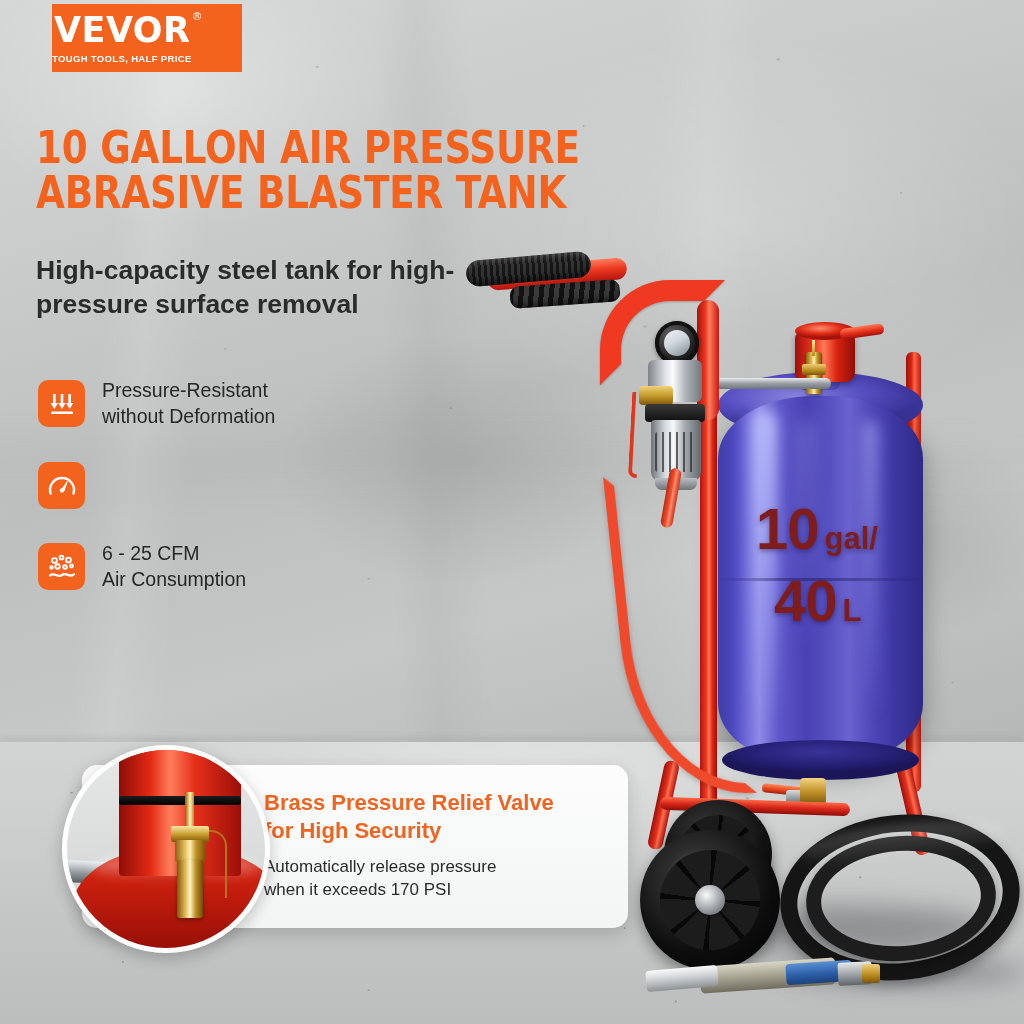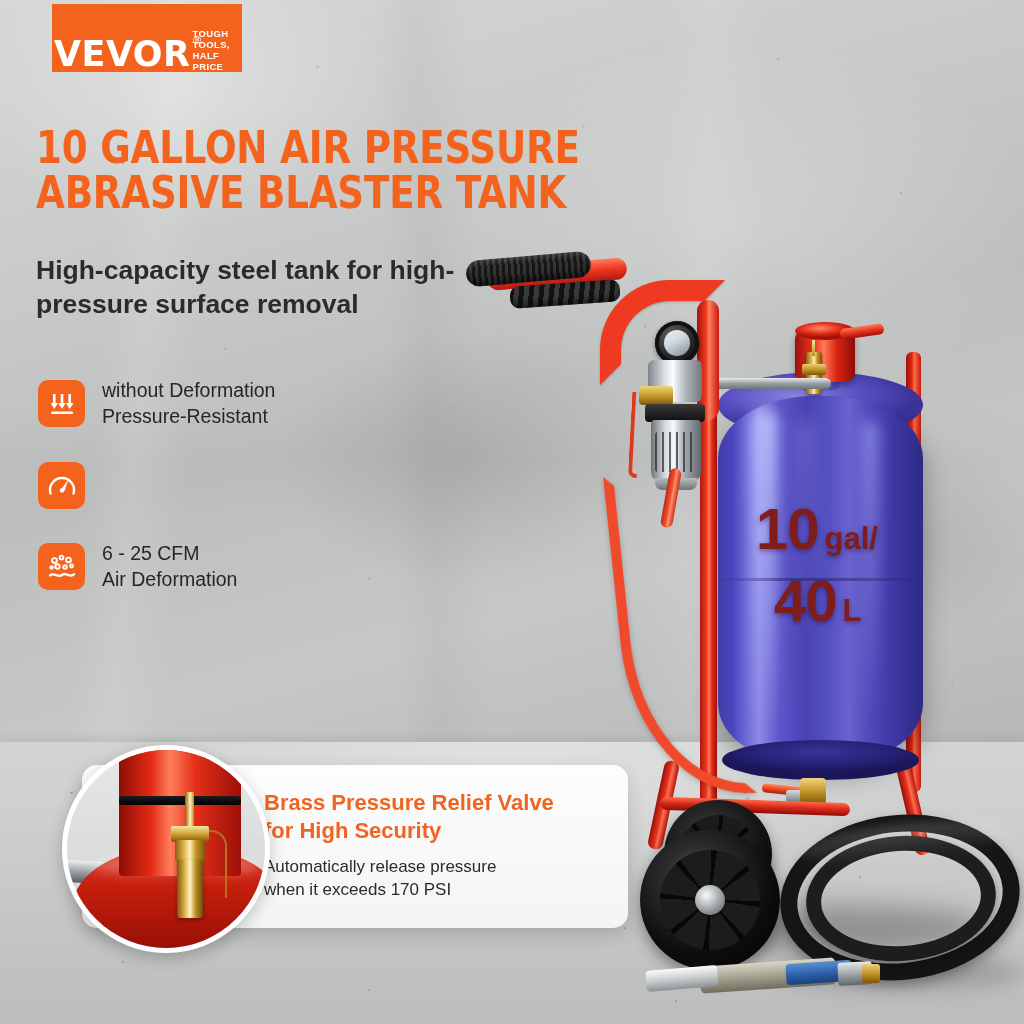--- a/index.html
+++ b/index.html
@@ -72,22 +72,22 @@
   }
   .floor-line {
     position:absolute; left:0; top:738px; width:1024px; height:10px;
     background:linear-gradient(180deg, rgba(120,120,120,.28), rgba(255,255,255,.12));
     filter:blur(3px);
   }
 
   
   .logo {
     position:absolute; left:52px; top:4px; width:190px; height:68px;
-    background:#f4631e; display:flex; flex-direction:row;
-    align-items:flex-end; justify-content:center;
+    background:#f4631e; display:flex; flex-direction:column;
+    align-items:flex-start; justify-content:center;
   }
   .logo-word {
     color:#fff; font-weight:bold; font-size:36px; letter-spacing:.5px;
     line-height:1; font-family:"DejaVu Sans", sans-serif;
     transform:scaleX(.97); position:relative;
   }
   .logo-reg {
     position:absolute; right:-13px; top:-1px; font-size:11px; font-weight:normal;
   }
   .logo-tag {
@@ -652,22 +652,22 @@
             <polygon points="3.6,14 11,14 7.3,20"></polygon>
             <rect x="13.7" y="5" width="2.6" height="11"></rect>
             <polygon points="11.3,14 18.7,14 15,20"></polygon>
             <rect x="21.4" y="5" width="2.6" height="11"></rect>
             <polygon points="19,14 26.4,14 22.7,20"></polygon>
             <rect x="4" y="22.5" width="22" height="2.6" rx="1.1"></rect>
           </g>
         </svg>
       </div>
       <div class="f-text">
+        <span class="ln">Pressure-Resistant</span>
         <span class="ln">without Deformation</span>
-        <span class="ln">Pressure-Resistant</span>
       </div>
     </div>
 
     <div class="feature">
       <div class="f-icon">
         <svg width="32" height="32" viewBox="0 0 32 32" aria-hidden="true">
           <path d="M4.5 24.5 A12 12 0 1 1 27.5 24.5" fill="none" stroke="#fff" stroke-width="2.4" stroke-linecap="round"></path>
           <path d="M15.2 20.6 L22.6 9.9 L18.4 22.1 Z" fill="#fff"></path>
           <circle cx="16" cy="21.4" r="2.2" fill="#fff"></circle>
         </svg>
@@ -686,21 +686,21 @@
             <circle cx="11.5" cy="15.5" r="2.2"></circle>
             <circle cx="19" cy="16" r="1.8"></circle>
             <circle cx="25.5" cy="15" r="1.5"></circle>
             <circle cx="5.5" cy="16.5" r="1.3"></circle>
           </g>
           <path d="M4 24.5 C8 20.6, 12 27.4, 16 24 C20 20.6, 24 27.4, 28 23.3" fill="none" stroke="#fff" stroke-width="2.3" stroke-linecap="round"></path>
         </svg>
       </div>
       <div class="f-text">
         <span class="ln">6 - 25 CFM</span>
-        <span class="ln">Air Deformation</span>
+        <span class="ln">Air Consumption</span>
       </div>
     </div>
   </div>
 
   <div class="callout">
     <div class="callout-text">
       <div class="callout-title">
         <span class="ln">Brass Pressure Relief Valve</span>
         <span class="ln">for High Security</span>
       </div>

